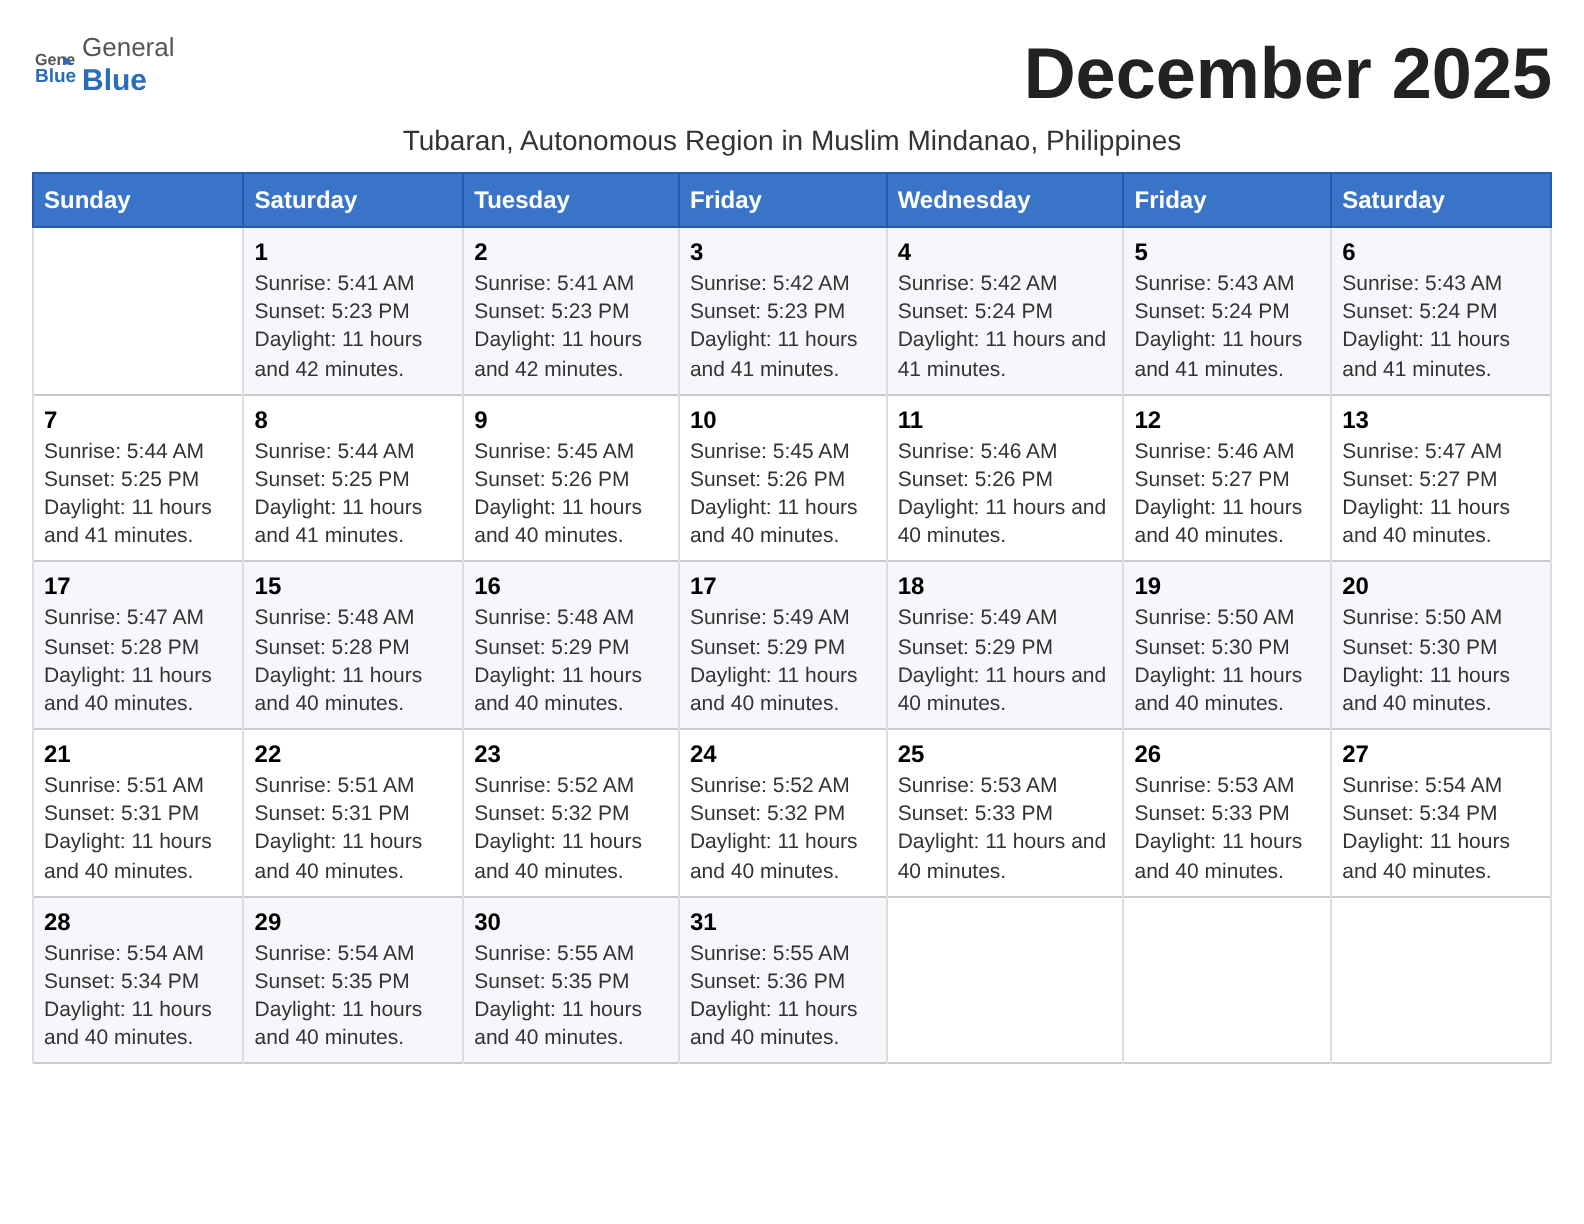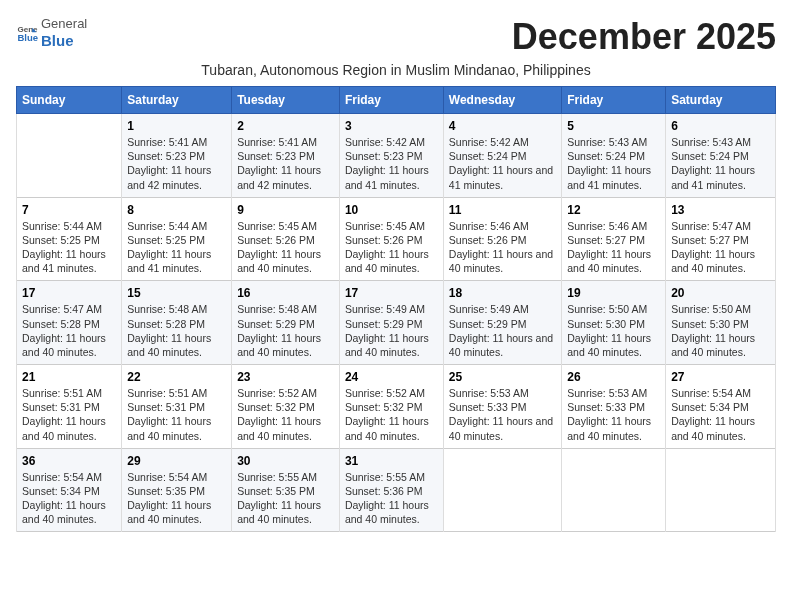--- a/index.html
+++ b/index.html
@@ -236,21 +236,21 @@
         <span class="day-num">26</span>
         <span class="day-info">Sunrise: 5:53 AM<br>Sunset: 5:33 PM<br>Daylight: 11 hours and 40 minutes.</span>
       </td>
         <td>
         <span class="day-num">27</span>
         <span class="day-info">Sunrise: 5:54 AM<br>Sunset: 5:34 PM<br>Daylight: 11 hours and 40 minutes.</span>
       </td>
       </tr>
       <tr>
         <td>
-        <span class="day-num">36</span>
+        <span class="day-num">28</span>
         <span class="day-info">Sunrise: 5:54 AM<br>Sunset: 5:34 PM<br>Daylight: 11 hours and 40 minutes.</span>
       </td>
         <td>
         <span class="day-num">29</span>
         <span class="day-info">Sunrise: 5:54 AM<br>Sunset: 5:35 PM<br>Daylight: 11 hours and 40 minutes.</span>
       </td>
         <td>
         <span class="day-num">30</span>
         <span class="day-info">Sunrise: 5:55 AM<br>Sunset: 5:35 PM<br>Daylight: 11 hours and 40 minutes.</span>
       </td>

